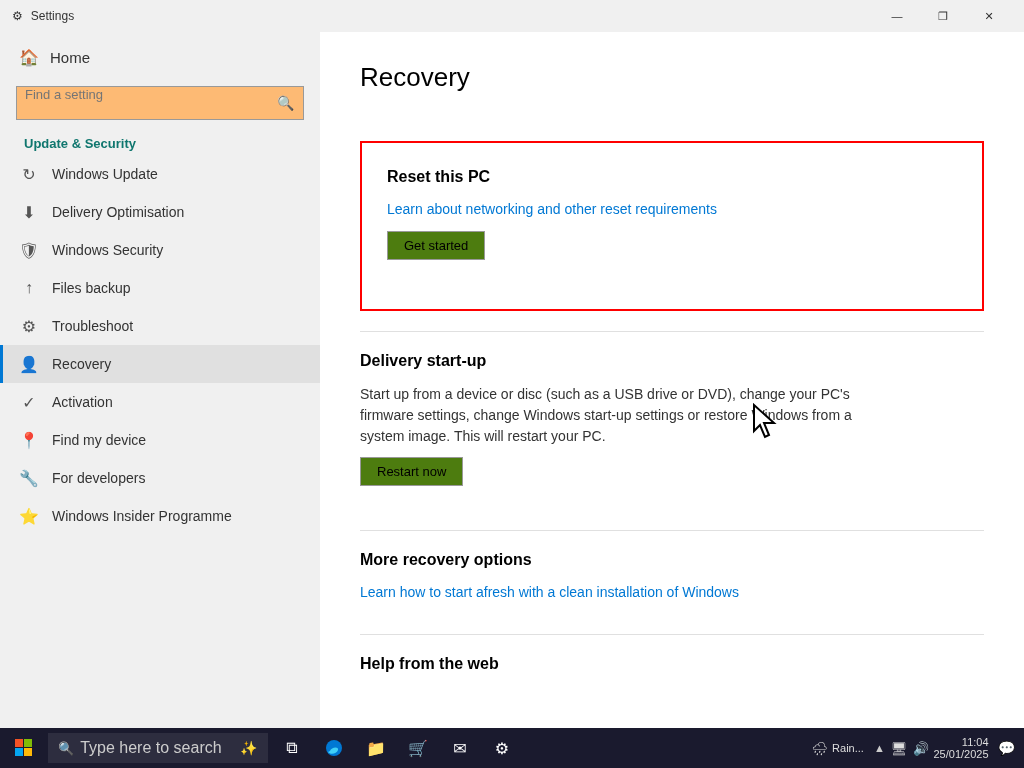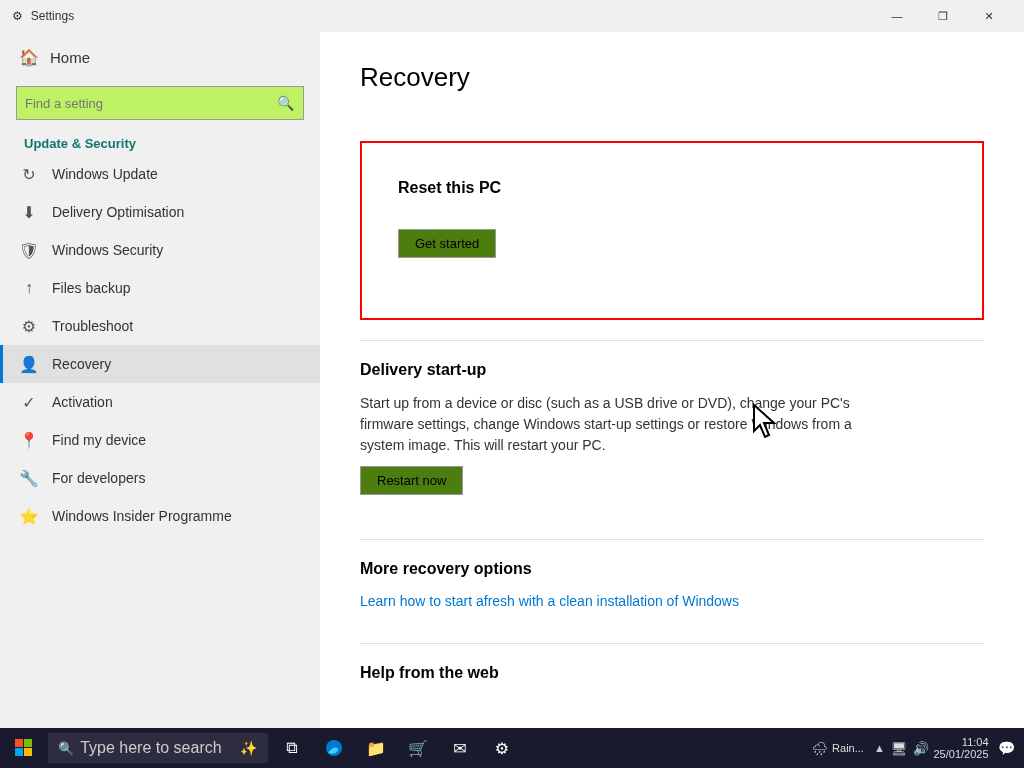--- a/index.html
+++ b/index.html
@@ -40,23 +40,23 @@
       gap: 12px;
       padding: 16px 20px;
       cursor: pointer;
       font-size: 15px;
       color: #333;
     }
 
     .search-box {
       margin: 4px 16px 8px 16px;
       display: flex;
-      align-items: center;
+      align-items: flex-start;
       border: 1px solid #999;
-      background: #bef264;
+      background: #fdba74;
       height: 34px;
     }
     .search-input {
       flex: 1;
       border: none;
       outline: none;
       padding: 0 8px;
       font-size: 13px;
       background: transparent;
       font-family: 'Segoe UI', Arial, sans-serif;
@@ -153,21 +153,21 @@
 
     .section-divider {
       border: none;
       border-top: 1px solid #e0e0e0;
       margin: 20px 0;
     }
 
     
     .reset-section-highlighted {
       border: 2px solid red;
-      padding: 36px;
+      padding: 25px;
       margin-bottom: 0;
       position: relative;
       margin-top: 48px;
     }
 
     
     .taskbar {
       height: 40px;
       background: #1a1a2e;
       display: flex;
@@ -287,20 +287,21 @@
       <span class="sidebar-icon">⭐</span>
       <span>Windows Insider Programme</span>
     </div>
   </div>
 
   <div class="main-content">
     <h1 class="page-title">Recovery</h1>
 
     <div class="reset-section-highlighted">
       <h2 class="section-title">Reset this PC</h2>
+      <a class="link">Learn about networking and other reset requirements</a>
       <br>
       <button class="action-btn">Get started</button>
 
       
       <div style="position:absolute; left: 390px; top: 260px; pointer-events:none; z-index:100; font-size:22px; color:#000; line-height:1;">
         <svg width="28" height="36" viewBox="0 0 28 36">
           <polygon points="2,2 2,28 8,22 13,34 17,32 12,20 22,20" fill="white" stroke="black" stroke-width="2"></polygon>
         </svg>
       </div>
     </div>

